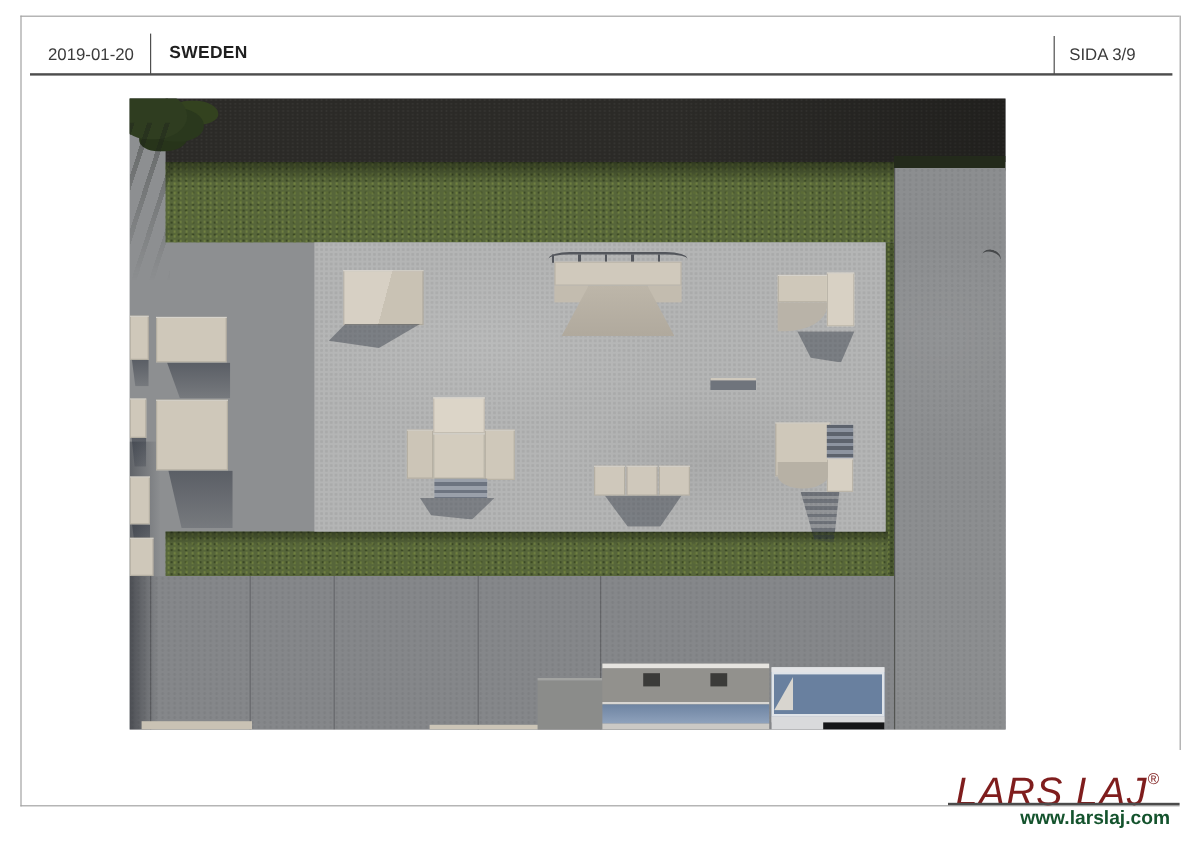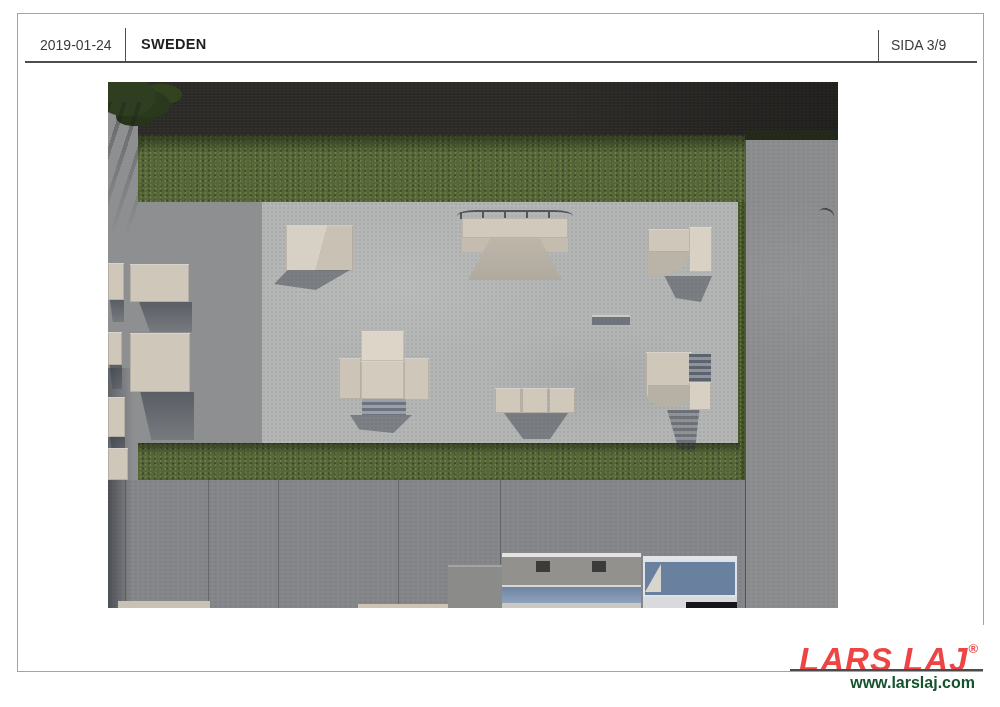--- a/index.html
+++ b/index.html
@@ -14,21 +14,21 @@
   .b-bottom{position:absolute;left:17px;top:671px;width:966px;height:1px;background:#a3a3a3;}
   
   .h-date{position:absolute;left:40px;top:37px;font-size:14px;color:#3b3b3b;}
   .h-vline1{position:absolute;left:125px;top:28px;width:1px;height:34px;background:#4f4f4f;}
   .h-title{position:absolute;left:141px;top:36px;font-size:14.5px;font-weight:bold;color:#1f1f1f;letter-spacing:.3px;}
   .h-vline2{position:absolute;left:878px;top:30px;width:1px;height:32px;background:#4f4f4f;}
   .h-page{position:absolute;left:891px;top:37px;font-size:14px;color:#3b3b3b;}
   .h-underline{position:absolute;left:25px;top:61px;width:952px;height:2px;background:#4d4d4d;}
   
   .logo-line{position:absolute;left:790px;top:669px;width:193px;height:2px;background:#4b4b4b;}
-  .logo-text{position:absolute;right:22px;top:632px;color:#ef4444;font-weight:bold;font-style:italic;
+  .logo-text{position:absolute;right:34px;top:632px;color:#7f1d1d;font-weight:normal;font-style:italic;
              font-size:33px;letter-spacing:1px;line-height:34px;white-space:nowrap;}
   .logo-reg{font-size:13px;vertical-align:18px;font-style:normal;letter-spacing:0;}
   .logo-url{position:absolute;right:25px;top:674px;font-size:16px;font-weight:bold;color:#14532d;}
   
   .render{position:absolute;left:108px;top:82px;width:730px;height:526px;background:#8d8f91;overflow:hidden;}
   .render *{position:absolute;}
   
   .s-road{left:30px;top:0;width:700px;height:53px;background:#2b2a27;
     background-image:linear-gradient(to right,rgba(0,0,0,0) 60%,rgba(0,0,0,.25)),
     radial-gradient(circle,rgba(255,255,255,.05) 0 .7px,rgba(0,0,0,0) 1px);
@@ -159,21 +159,21 @@
 </head>
 <body>
 
 <div class="page">
 
   <div class="b-top"></div>
   <div class="b-left"></div>
   <div class="b-right"></div>
   <div class="b-bottom"></div>
 
-  <div class="h-date">2019-01-24</div>
+  <div class="h-date">2019-01-20</div>
   <div class="h-vline1"></div>
   <div class="h-title">SWEDEN</div>
   <div class="h-vline2"></div>
   <div class="h-page">SIDA 3/9</div>
   <div class="h-underline"></div>
 
   <div class="render">
     <div class="s-road-left"></div>
     <div class="s-road"></div>
     <div class="s-grass-top grass"></div>

